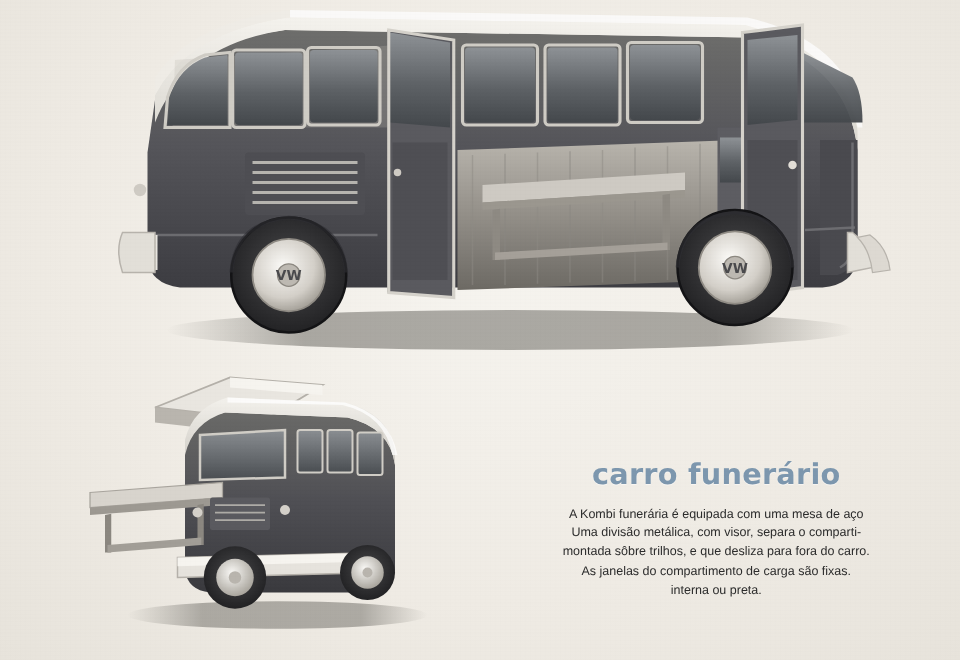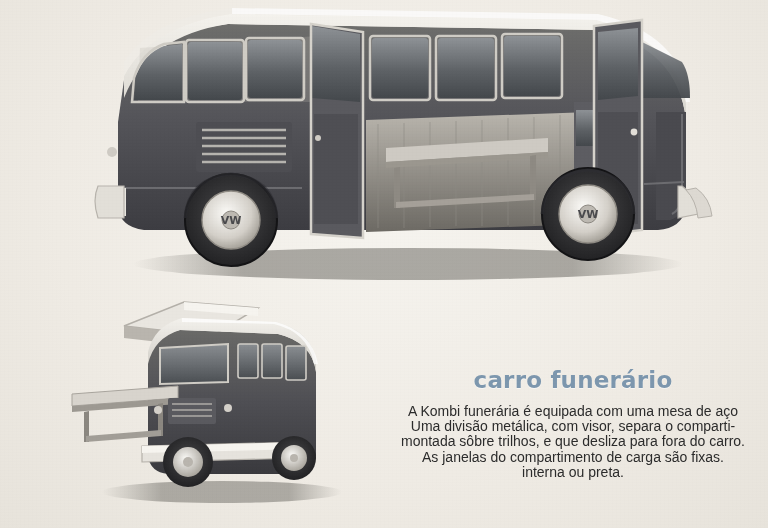--- a/index.html
+++ b/index.html
@@ -49,21 +49,21 @@
     font-size: 23px;
     font-weight: bold;
     letter-spacing: .2px;
     color: #7d97ae;
     margin: 0 0 12px 0;
     line-height: 1;
     text-shadow: 0 1px 0 rgba(255,255,255,.5);
   }
   .body-copy {
     font-family: "Liberation Sans", sans-serif;
-    font-size: 14px;
+    font-size: 10px;
     line-height: 15.2px;
     color: #2c2c2c;
     margin: 0;
   }
   .body-copy p {
     margin: 0 0 0px 0;
   }
 
   
   .photo {

